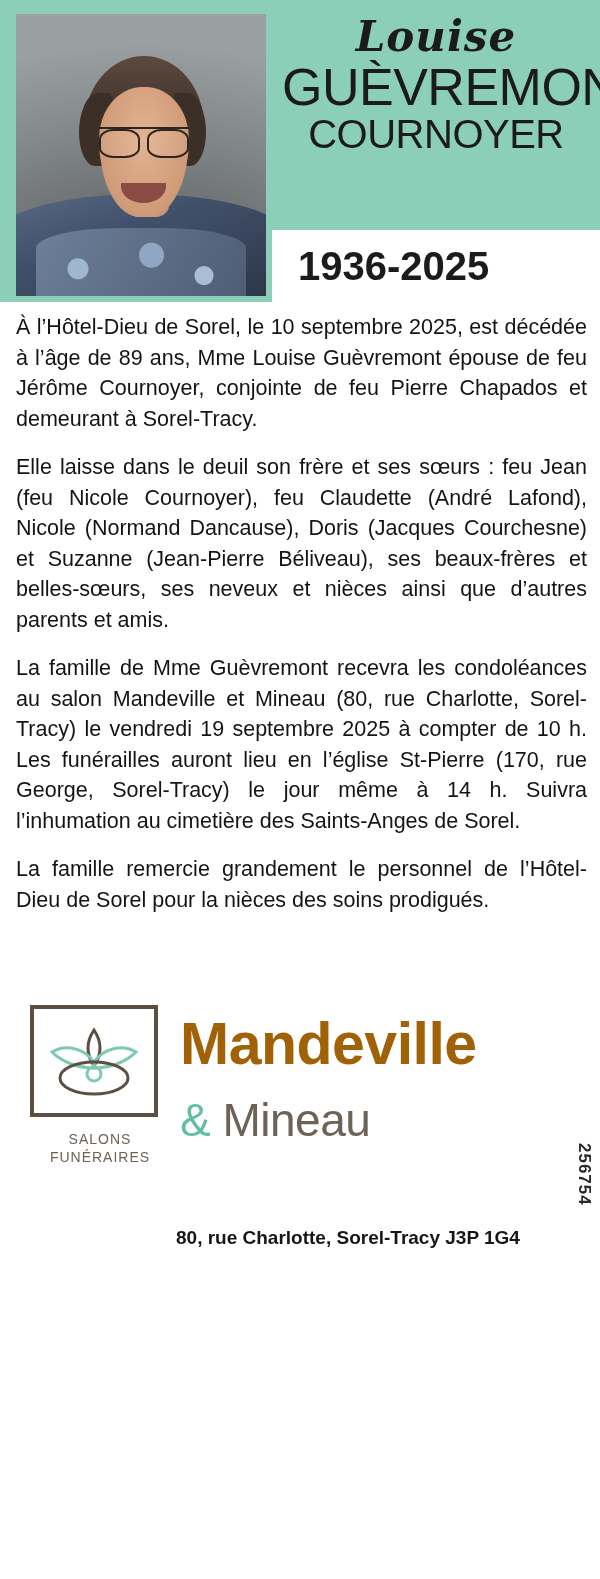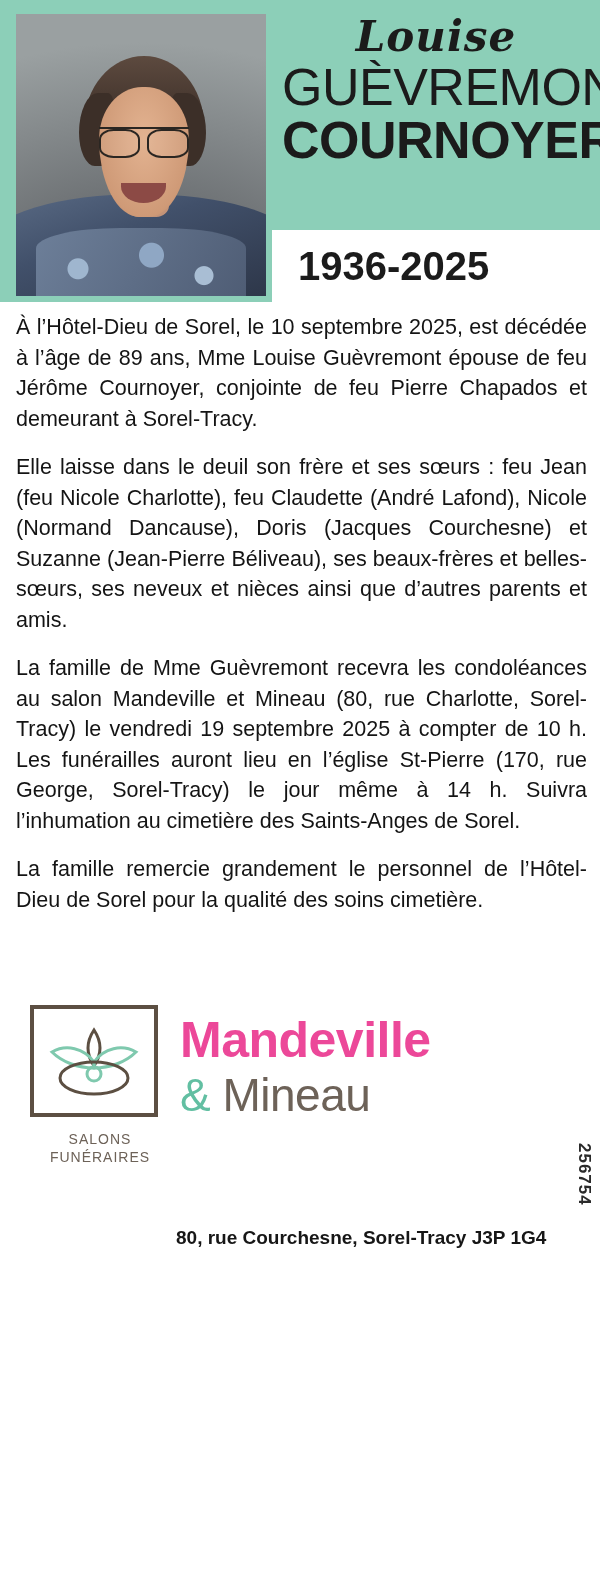--- a/index.html
+++ b/index.html
@@ -166,25 +166,24 @@
   }
   .last-name-1 {
     font-family: "Liberation Sans", sans-serif;
     font-size: 52px;
     line-height: 0.98;
     letter-spacing: -0.5px;
     white-space: nowrap;
   }
   .last-name-2 {
     font-family: "Liberation Sans", sans-serif;
-    font-size: 52px;
+    font-size: 40px;
     line-height: 1.05;
     letter-spacing: -0.5px;
     white-space: nowrap;
-    font-weight: bold;
   }
 
   
   .years-strip {
     position: absolute;
     left: 272px;
     top: 230px;
     right: 0;
     height: 72px;
     background: #ffffff;
@@ -249,31 +248,31 @@
     color: #6d6258;
     line-height: 1.25;
     font-weight: 400;
   }
   .brand {
     position: absolute;
     left: 180px;
     top: 18px;
   }
   .brand .b1 {
-    font-size: 50px;
-    font-weight: 700;
-    color: #ec4899;
+    font-size: 59px;
+    font-weight: 700;
+    color: #a16207;
     line-height: 1;
     letter-spacing: -0.5px;
   }
   .brand .b2 {
     font-size: 46px;
     color: #4a4038;
     line-height: 1.15;
-    margin-top: 4px;
+    margin-top: 20px;
     letter-spacing: -0.5px;
   }
   .brand .amp {
     color: #62bfa2;
     font-weight: 400;
   }
   .brand .mineau {
     color: #6d6258;
     font-weight: 400;
   }
@@ -325,23 +324,23 @@
       <div class="last-name-2">COURNOYER</div>
     </div>
 
     <div class="years-strip">
       <div class="years">1936-2025</div>
     </div>
   </div>
 
   <div class="body-text">
     <p>À l’Hôtel-Dieu de Sorel, le 10 septembre 2025, est décédée à l’âge de 89 ans, Mme Louise Guèvremont épouse de feu Jérôme Cournoyer, conjointe de feu Pierre Chapados et demeurant à Sorel-Tracy.</p>
-    <p>Elle laisse dans le deuil son frère et ses sœurs : feu Jean (feu Nicole Charlotte), feu Claudette (André Lafond), Nicole (Normand Dancause), Doris (Jacques Courchesne) et Suzanne (Jean-Pierre Béliveau), ses beaux-frères et belles-sœurs, ses neveux et nièces ainsi que d’autres parents et amis.</p>
+    <p>Elle laisse dans le deuil son frère et ses sœurs : feu Jean (feu Nicole Cournoyer), feu Claudette (André Lafond), Nicole (Normand Dancause), Doris (Jacques Courchesne) et Suzanne (Jean-Pierre Béliveau), ses beaux-frères et belles-sœurs, ses neveux et nièces ainsi que d’autres parents et amis.</p>
     <p>La famille de Mme Guèvremont recevra les condoléances au salon Mandeville et Mineau (80, rue Charlotte, Sorel-Tracy) le vendredi 19 septembre 2025 à compter de 10 h. Les funérailles auront lieu en l’église St-Pierre (170, rue George, Sorel-Tracy) le jour même à 14 h. Suivra l’inhumation au cimetière des Saints-Anges de Sorel.</p>
-    <p>La famille remercie grandement le personnel de l’Hôtel-Dieu de Sorel pour la qualité des soins cimetière.</p>
+    <p>La famille remercie grandement le personnel de l’Hôtel-Dieu de Sorel pour la nièces des soins prodigués.</p>
   </div>
 
   <div class="footer">
 
     <div class="logo-area">
       <div class="logo-mark">
         <svg class="lotus" width="104" height="78" viewBox="0 0 104 78">
           <path d="M52 8 C44 20 44 32 52 44 C60 32 60 20 52 8 Z" fill="none" stroke="#5c4f42" stroke-width="3"></path>
           <path d="M52 46 C36 46 20 40 10 30 C24 22 42 26 52 40 Z" fill="none" stroke="#7fc9ae" stroke-width="3"></path>
           <path d="M52 46 C68 46 84 40 94 30 C80 22 62 26 52 40 Z" fill="none" stroke="#7fc9ae" stroke-width="3"></path>
@@ -357,19 +356,19 @@
 
     <div class="brand">
       <div class="b1">Mandeville</div>
       <div class="b2">
         <span class="amp">&amp;</span>
         <span class="mineau">Mineau</span>
       </div>
     </div>
 
     <div class="contact">
-      <div>80, rue Courchesne, Sorel-Tracy J3P 1G4</div>
+      <div>80, rue Charlotte, Sorel-Tracy J3P 1G4</div>
     </div>
 
     <div class="ref-number">256754</div>
   </div>
 
 </div>
 
 </body></html>

